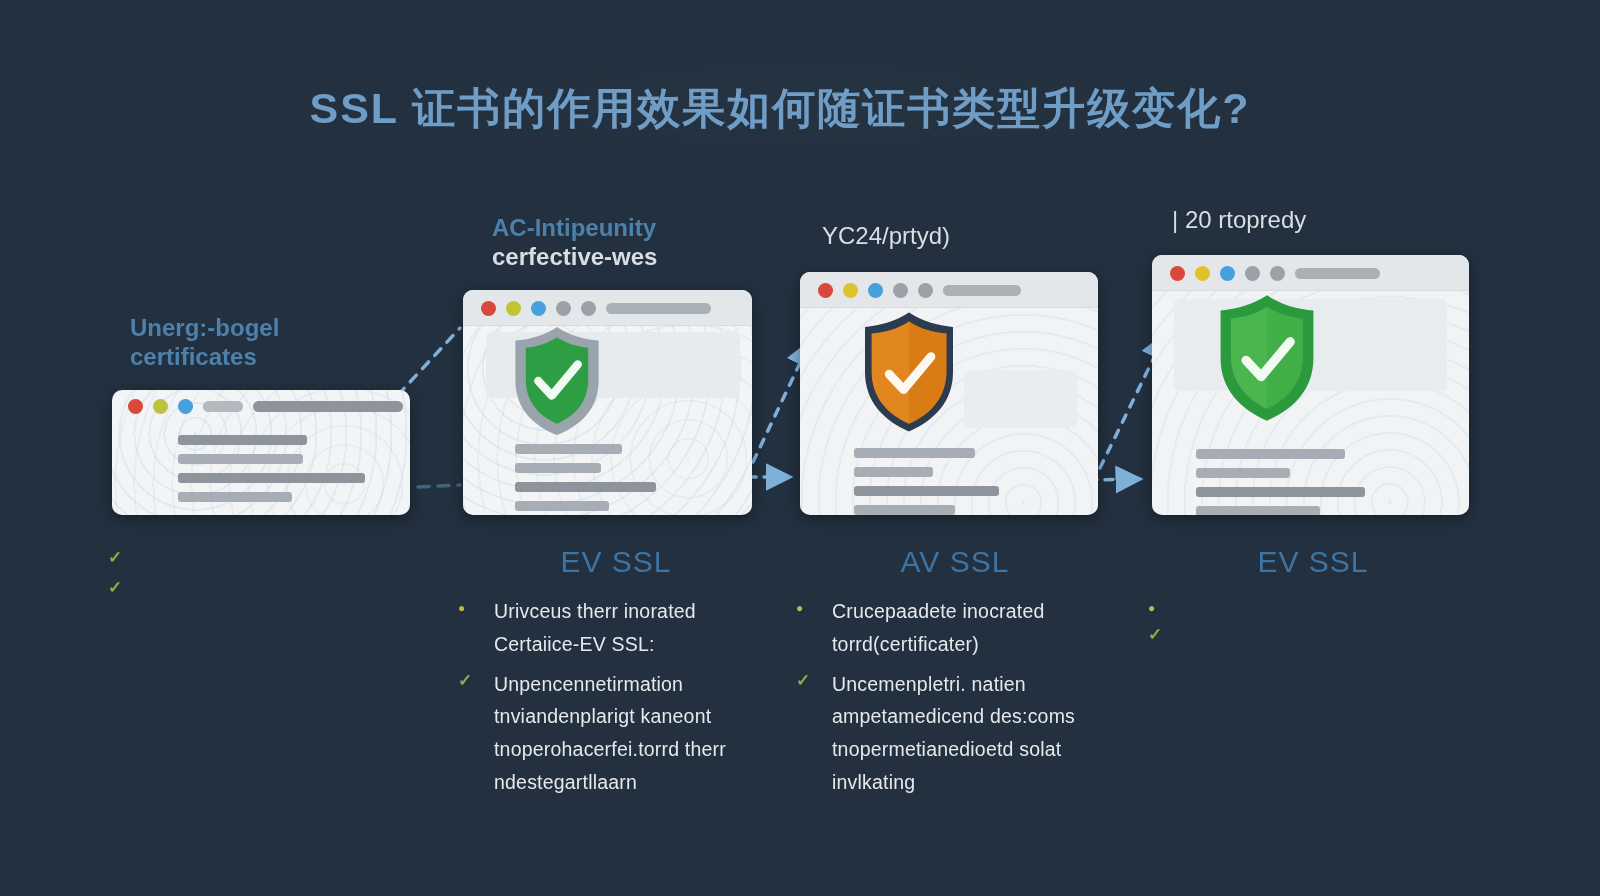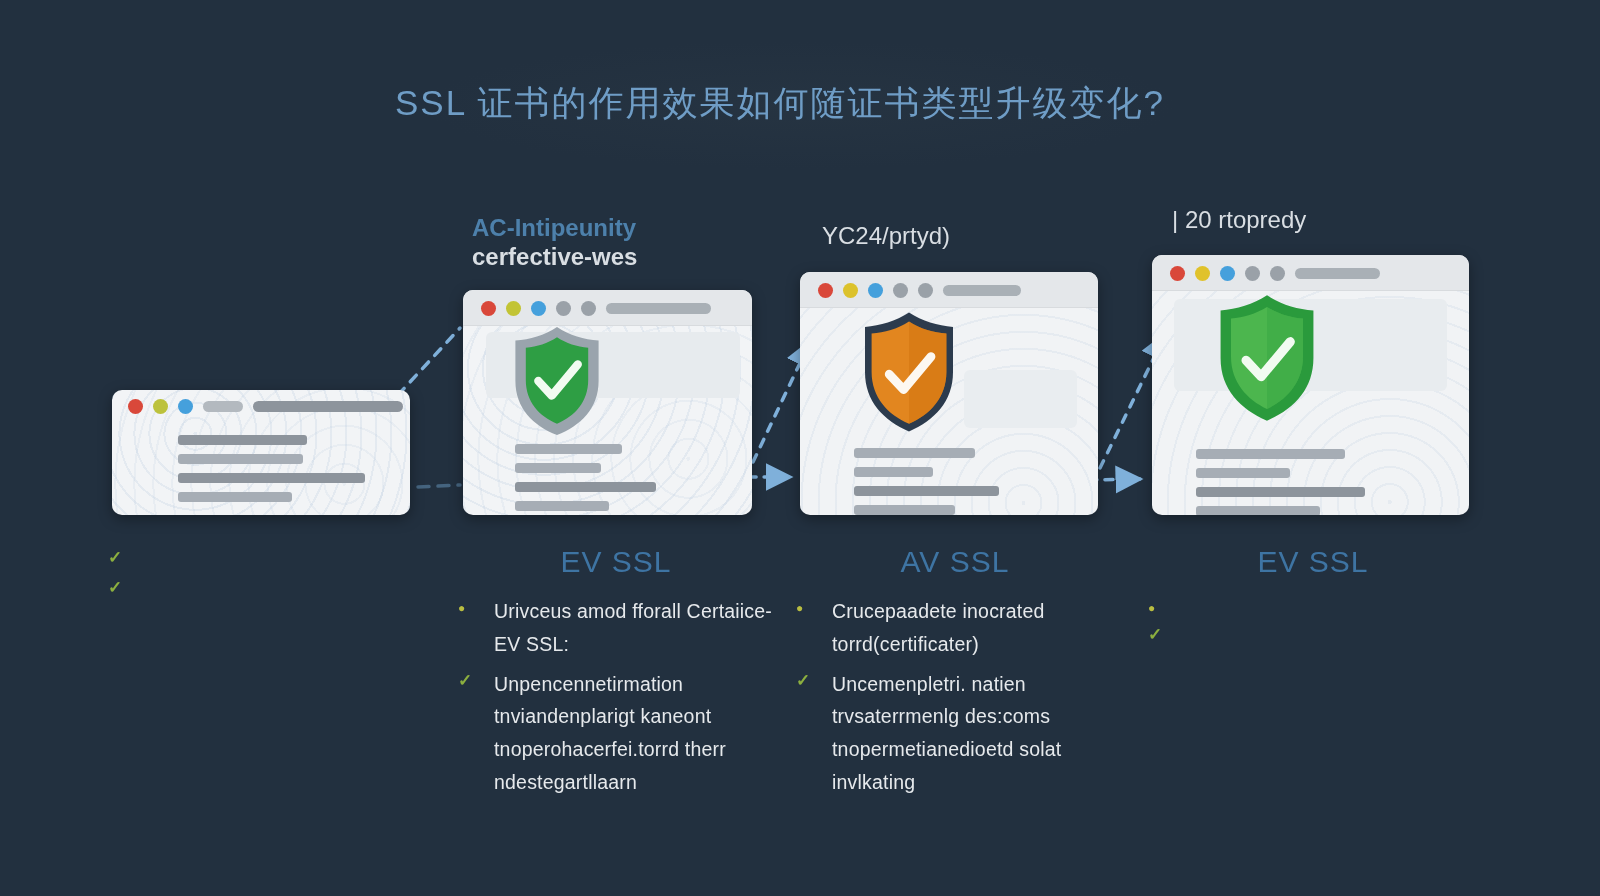--- a/index.html
+++ b/index.html
@@ -13,29 +13,29 @@
   }
   .canvas { position:absolute; inset:0; }
   .bg-blob {
     position:absolute; left:420px; top:40px; width:760px; height:130px;
     background:radial-gradient(ellipse at center, rgba(38,52,66,0.9), rgba(34,48,63,0) 70%);
     border-radius:50%;
   }
   .title {
     position:absolute; top:80px; left:0; width:1560px;
     text-align:center;
-    font-size:35px; font-weight:400; letter-spacing:2px;
+    font-size:43px; font-weight:700; letter-spacing:2px;
     color:#6f9dc6;
   }
   
   .col-label { position:absolute; font-size:24px; font-weight:600; line-height:1.2; }
   .col-label .l-blue { color:#4d80ab; }
   .col-label .l-white { color:#d9dee3; }
   #label-1 { left:130px; top:314px; }
-  #label-2 { left:472px; top:214px; }
+  #label-2 { left:492px; top:214px; }
   #label-3 { left:822px; top:222px; font-weight:500; }
   #label-4 { left:1172px; top:206px; font-weight:500; }
   
   .window {
     position:absolute;
     background:
       repeating-radial-gradient(circle at 28% 35%, rgba(170,192,216,0.20) 0 2px, rgba(255,255,255,0) 2px 15px),
       repeating-radial-gradient(circle at 78% 75%, rgba(170,192,216,0.14) 0 2px, rgba(255,255,255,0) 2px 19px),
       #f2f4f6;
     border-radius:10px;
@@ -87,20 +87,24 @@
   svg.arrows { position:absolute; inset:0; pointer-events:none; }
 </style>
 </head>
 <body>
 
 <div class="canvas">
   <div class="bg-blob"></div>
 
   <h1 class="title">SSL 证书的作用效果如何随证书类型升级变化?</h1>
 
+  <div class="col-label" id="label-1">
+    <div class="l-blue">Unerg:-bogel</div>
+    <div class="l-blue">certificates</div>
+  </div>
   <div class="col-label" id="label-2">
     <div class="l-blue">AC-Intipeunity</div>
     <div class="l-white">cerfective-wes</div>
   </div>
   <div class="col-label" id="label-3">
     <div class="l-white">YC24/prtyd)</div>
   </div>
   <div class="col-label" id="label-4">
     <div class="l-white">| 20 rtopredy</div>
   </div>
@@ -232,39 +236,39 @@
         <span class="marker" data-kind="check">✓</span>
       </li>
     </ul>
   </div>
 
   <div class="col-text" id="coltext-2">
     <div class="ssl-heading">EV SSL</div>
     <ul class="bullets">
       <li class="bullet">
         <span class="marker" data-kind="dot">●</span>
-        <span class="bullet-text">Urivceus amod fforall Certaiice-EV SSL:</span>
+        <span class="bullet-text">Urivceus therr inorated Certaiice-EV SSL:</span>
       </li>
       <li class="bullet">
         <span class="marker" data-kind="check">✓</span>
         <span class="bullet-text">Unpencennetirmation tnviandenplarigt kaneont tnoperohacerfei.torrd therr ndestegartllaarn</span>
       </li>
     </ul>
   </div>
 
   <div class="col-text" id="coltext-3">
     <div class="ssl-heading">AV SSL</div>
     <ul class="bullets">
       <li class="bullet">
         <span class="marker" data-kind="dot">●</span>
         <span class="bullet-text">Crucepaadete inocrated torrd(certificater)</span>
       </li>
       <li class="bullet">
         <span class="marker" data-kind="check">✓</span>
-        <span class="bullet-text">Uncemenpletri. natien trvsaterrmenlg des:coms tnopermetianedioetd solat invlkating</span>
+        <span class="bullet-text">Uncemenpletri. natien ampetamedicend des:coms tnopermetianedioetd solat invlkating</span>
       </li>
     </ul>
   </div>
 
   <div class="col-text" id="coltext-4">
     <div class="ssl-heading">EV SSL</div>
     <ul class="bullets">
       <li class="bullet">
         <span class="marker" data-kind="dot">●</span>
       </li>

